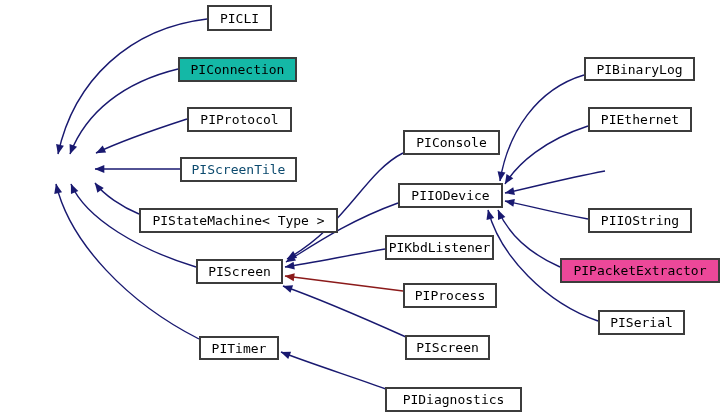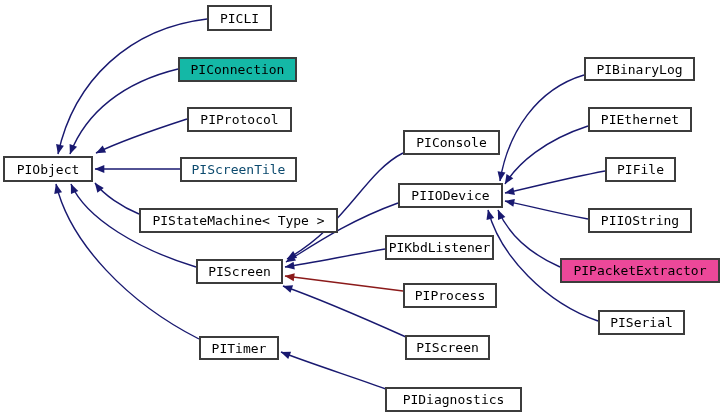--- a/index.html
+++ b/index.html
@@ -72,33 +72,31 @@
         <path d="M386,389 C350,376 312,364 281,352" class="edge public" marker-end="url(#arrow-public)"></path>
         <path d="M584,75 C537,89 508,132 500,181" class="edge public" marker-end="url(#arrow-public)"></path>
         <path d="M588,126 C545,140 518,163 505,184" class="edge public" marker-end="url(#arrow-public)"></path>
         <path d="M605,171 C563,179 533,187 505,193" class="edge public" marker-end="url(#arrow-public)"></path>
         <path d="M588,219 C552,212 530,206 505,201" class="edge public" marker-end="url(#arrow-public)"></path>
         <path d="M560,267 C526,252 508,233 498,210" class="edge public" marker-end="url(#arrow-public)"></path>
         <path d="M598,321 C546,303 500,256 488,210" class="edge public" marker-end="url(#arrow-public)"></path>
       </g>
   </svg>
 
-<div class="node" style="left: 3px; top: 156px; width: 90px; height: 26px; border-color: rgb(60, 60, 60); background: rgb(255, 255, 255); color: rgb(0, 0, 0);">PIObject</div>
     <div class="node" style="left: 207px; top: 5px; width: 65px; height: 26px; border-color: rgb(60, 60, 60); background: rgb(255, 255, 255); color: rgb(0, 0, 0);">PICLI</div>
     <div class="node" style="left: 178px; top: 57px; width: 119px; height: 25px; border-color: rgb(60, 60, 60); background: #14b8a6; color: rgb(0, 0, 0);">PIConnection</div>
     <div class="node" style="left: 187px; top: 107px; width: 105px; height: 25px; border-color: rgb(60, 60, 60); background: rgb(255, 255, 255); color: rgb(0, 0, 0);">PIProtocol</div>
     <div class="node" style="left: 180px; top: 157px; width: 117px; height: 25px; border-color: rgb(60, 60, 60); background: rgb(255, 255, 255); color: #0c4a6e;">PIScreenTile</div>
     <div class="node" style="left: 139px; top: 208px; width: 199px; height: 25px; border-color: rgb(60, 60, 60); background: rgb(255, 255, 255); color: rgb(0, 0, 0);">PIStateMachine&lt; Type &gt;</div>
     <div class="node" style="left: 196px; top: 259px; width: 87px; height: 25px; border-color: rgb(60, 60, 60); background: rgb(255, 255, 255); color: rgb(0, 0, 0);">PIScreen</div>
     <div class="node" style="left: 199px; top: 336px; width: 80px; height: 24px; border-color: rgb(60, 60, 60); background: rgb(255, 255, 255); color: rgb(0, 0, 0);">PITimer</div>
     <div class="node" style="left: 403px; top: 130px; width: 97px; height: 25px; border-color: rgb(60, 60, 60); background: rgb(255, 255, 255); color: rgb(0, 0, 0);">PIConsole</div>
     <div class="node" style="left: 398px; top: 183px; width: 105px; height: 25px; border-color: rgb(60, 60, 60); background: rgb(255, 255, 255); color: rgb(0, 0, 0);">PIIODevice</div>
     <div class="node" style="left: 385px; top: 235px; width: 109px; height: 25px; border-color: rgb(60, 60, 60); background: rgb(255, 255, 255); color: rgb(0, 0, 0);">PIKbdListener</div>
     <div class="node" style="left: 403px; top: 283px; width: 94px; height: 25px; border-color: rgb(60, 60, 60); background: rgb(255, 255, 255); color: rgb(0, 0, 0);">PIProcess</div>
     <div class="node" style="left: 405px; top: 335px; width: 85px; height: 25px; border-color: rgb(60, 60, 60); background: rgb(255, 255, 255); color: rgb(0, 0, 0);">PIScreen</div>
     <div class="node" style="left: 385px; top: 387px; width: 137px; height: 25px; border-color: rgb(60, 60, 60); background: rgb(255, 255, 255); color: rgb(0, 0, 0);">PIDiagnostics</div>
     <div class="node" style="left: 584px; top: 57px; width: 111px; height: 24px; border-color: rgb(60, 60, 60); background: rgb(255, 255, 255); color: rgb(0, 0, 0);">PIBinaryLog</div>
     <div class="node" style="left: 588px; top: 107px; width: 104px; height: 25px; border-color: rgb(60, 60, 60); background: rgb(255, 255, 255); color: rgb(0, 0, 0);">PIEthernet</div>
-    <div class="node" style="left: 605px; top: 157px; width: 71px; height: 25px; border-color: rgb(60, 60, 60); background: rgb(255, 255, 255); color: rgb(0, 0, 0);">PIFile</div>
     <div class="node" style="left: 588px; top: 208px; width: 104px; height: 25px; border-color: rgb(60, 60, 60); background: rgb(255, 255, 255); color: rgb(0, 0, 0); text-align: right;">PIIOString</div>
     <div class="node" style="left: 560px; top: 258px; width: 160px; height: 25px; border-color: rgb(60, 60, 60); background: #ec4899; color: rgb(0, 0, 0);">PIPacketExtractor</div>
     <div class="node" style="left: 598px; top: 310px; width: 87px; height: 25px; border-color: rgb(60, 60, 60); background: rgb(255, 255, 255); color: rgb(0, 0, 0);">PISerial</div>
   </div>
 
 </body></html>

